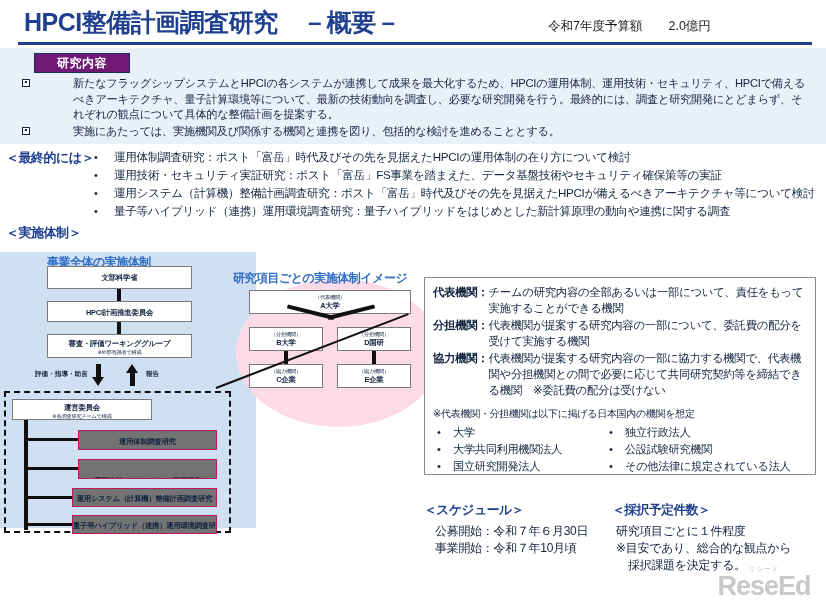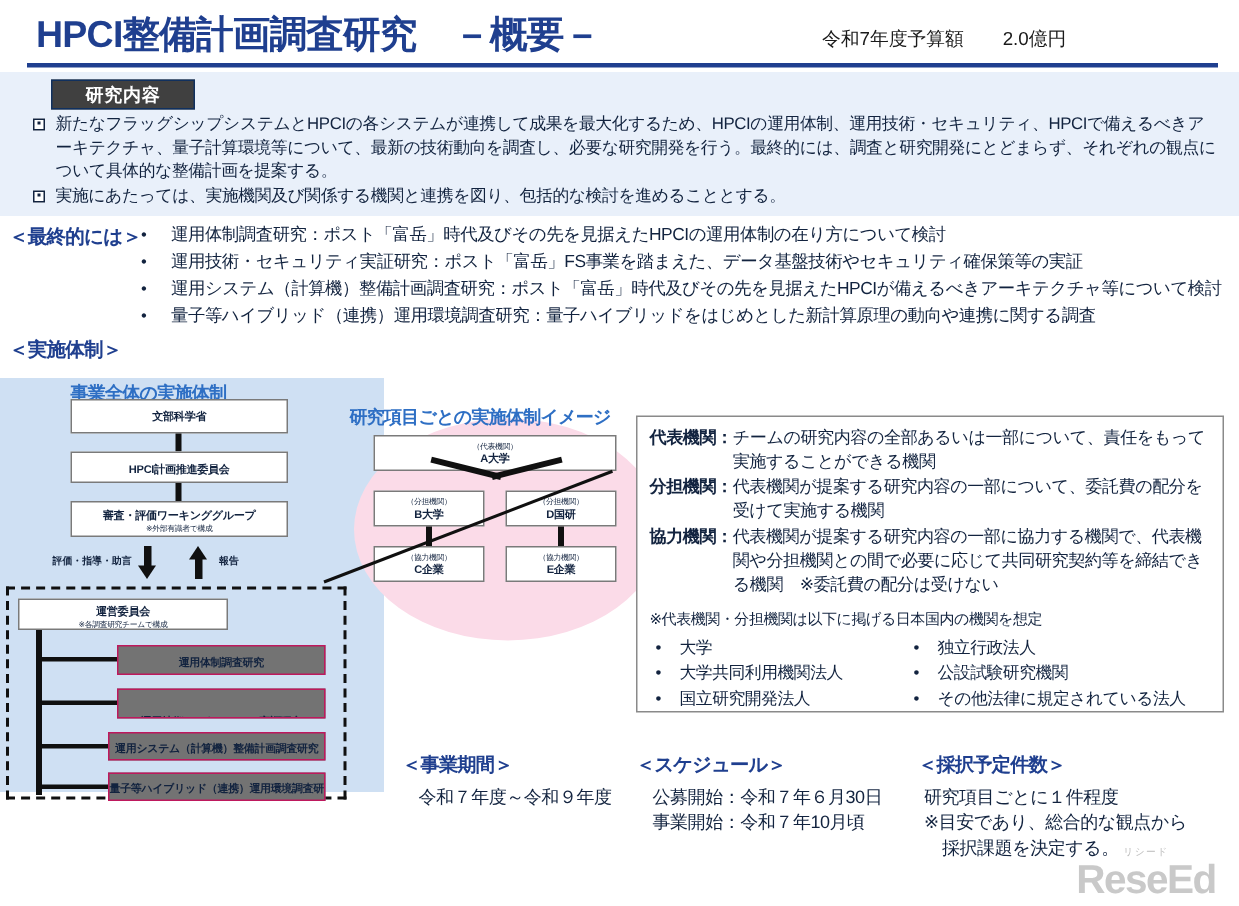--- a/index.html
+++ b/index.html
@@ -53,21 +53,21 @@
   #content-band {
     position: absolute;
     left: 0; top: 48px;
     width: 826px; height: 96px;
     background: #e9f0fa;
   }
   #content-badge {
     position: absolute;
     left: 34px; top: 5px;
     width: 94px; height: 18px;
-    background: #404040;
+    background: #701a75;
     border: 1.5px solid #10305e;
     color: #ffffff;
     font-size: 12px;
     font-weight: bold;
     text-align: center;
     line-height: 18px;
     letter-spacing: 0.5px;
   }
   .bullet-row {
     position: absolute;
@@ -88,20 +88,21 @@
     display: block;
     width: 2px; height: 2px;
     background: #12233f;
     margin: 1.2px auto;
   }
   .body-text {
     font-size: 11.2px;
     line-height: 15.5px;
     color: #12233f;
     letter-spacing: -0.25px;
+    margin-left: 36px;
   }
   #para1 { left: 22px; top: 28px; width: 790px; }
   #para2 { left: 22px; top: 76px; width: 790px; }
 
   
   #items-section {
     position: absolute;
     left: 0; top: 148px;
     width: 826px; height: 78px;
   }
@@ -529,24 +530,20 @@
         <li>国立研究開発法人</li>
       </ul>
       <ul id="orgs-col-b">
         <li>独立行政法人</li>
         <li>公設試験研究機関</li>
         <li>その他法律に規定されている法人</li>
       </ul>
     </div>
   </div>
 
-  <div class="bottom-block" id="blk-period">
-    <div class="bottom-head">＜事業期間＞</div>
-    <div class="bottom-body">令和７年度～令和９年度</div>
-  </div>
 
   <div class="bottom-block" id="blk-schedule">
     <div class="bottom-head">＜スケジュール＞</div>
     <div class="bottom-body">公募開始：令和７年６月30日</div>
     <div class="bottom-body">事業開始：令和７年10月頃</div>
   </div>
 
   <div class="bottom-block" id="blk-count">
     <div class="bottom-head">＜採択予定件数＞</div>
     <div class="bottom-body">研究項目ごとに１件程度</div>

